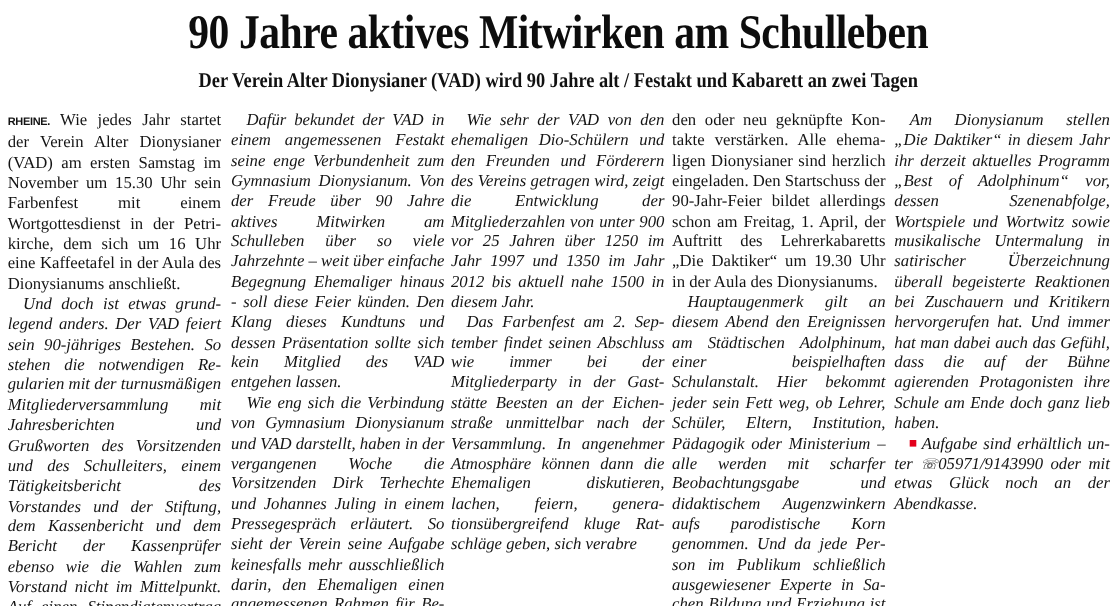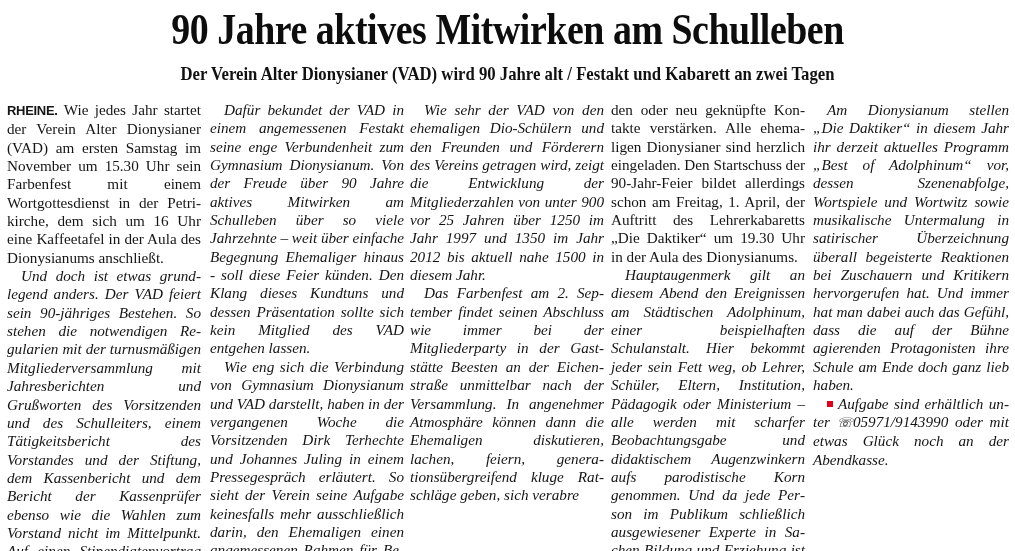--- a/index.html
+++ b/index.html
@@ -19,21 +19,21 @@
   .columns {
     position: absolute; top: 101px; left: 7px; width: 1004px; height: 448px;
   }
   .col {
     position: absolute; top: 0; width: 194px;
     font-family: "Liberation Serif", serif; font-size: 15.2px; line-height: 18.35px;
     text-align: justify; hyphens: manual; color: #141414;
   }
   .col p { margin: 0; }
   .col p.indent { text-indent: 14px; font-style: italic; }
-  .dateline { font-family: "Liberation Sans", sans-serif; font-weight: bold; font-size: 13px; letter-spacing: -0.3px; }
+  .dateline { font-family: "Liberation Sans", sans-serif; font-weight: bold; font-size: 10px; letter-spacing: -0.3px; }
   .bullet { display: inline-block; width: 6px; height: 6px; background: #e3001b; margin: 0 5px 2px 0; vertical-align: middle; }
   .phone { font-size: 13px; }
 </style>
 </head>
 <body>
 
 <div class="page">
   <h1 class="headline">90 Jahre aktives Mitwirken am Schulleben</h1>
   <h2 class="subline">Der Verein Alter Dionysianer (VAD) wird 90 Jahre alt / Festakt und Kabarett an zwei Tagen</h2>
 

